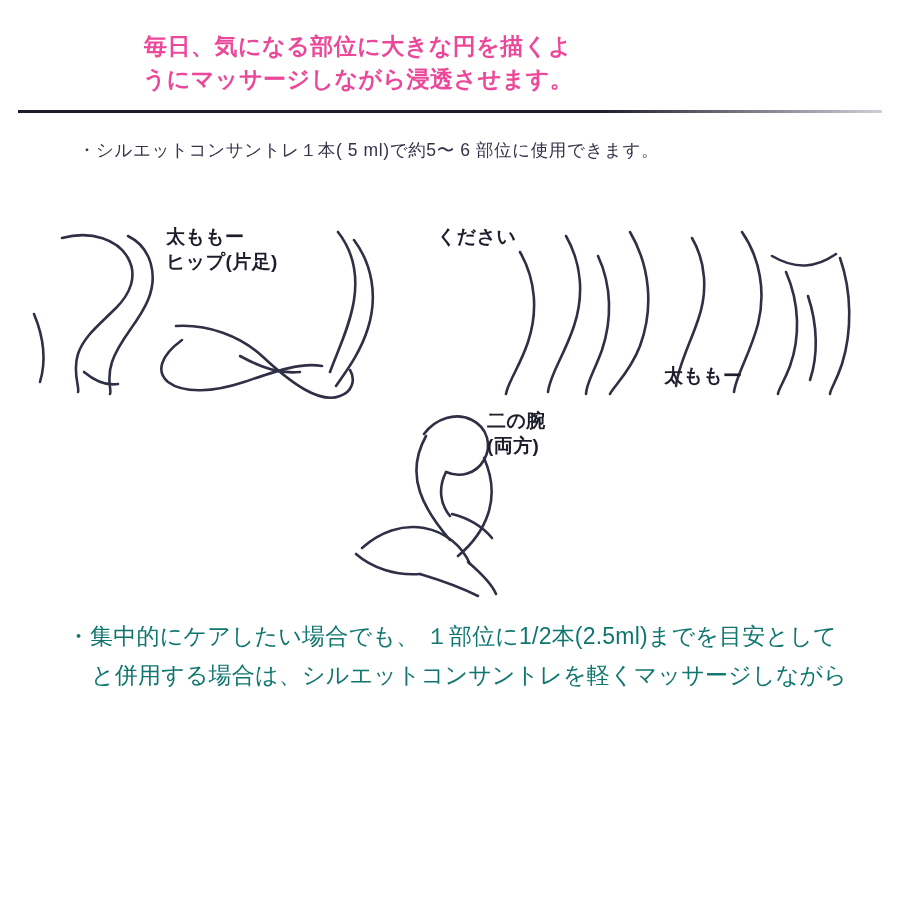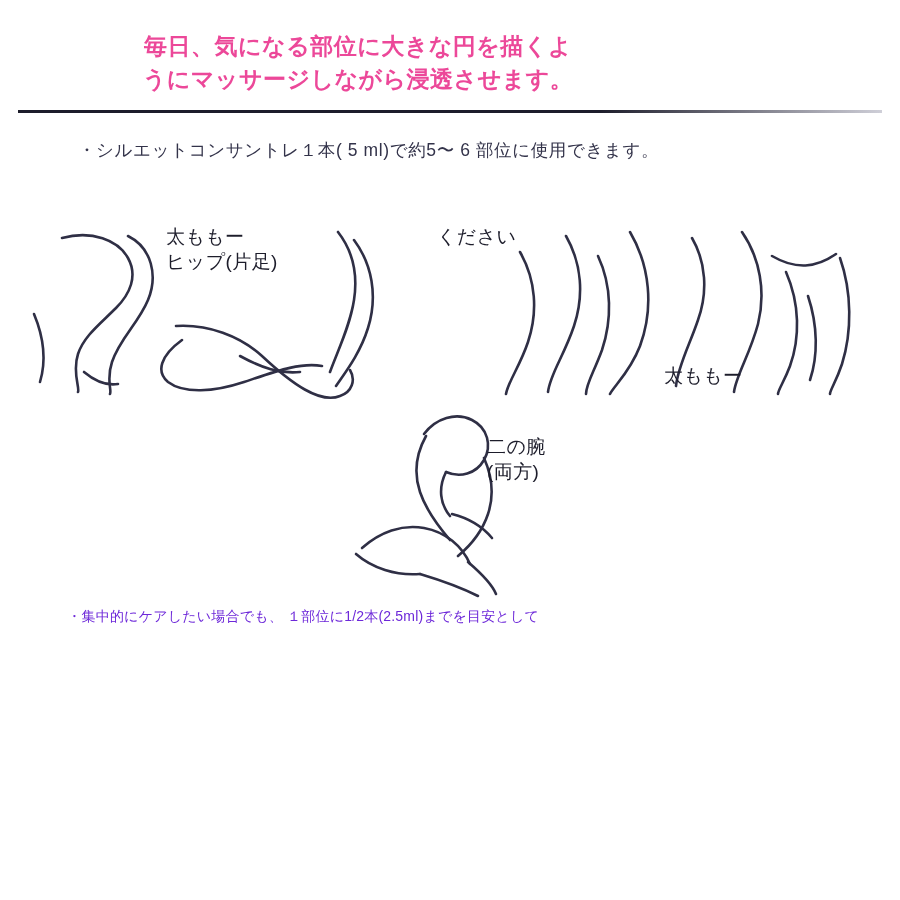--- a/index.html
+++ b/index.html
@@ -75,41 +75,41 @@
     width: 900px;
     height: 410px;
   }
   .illus svg {
     display: block;
   }
 
   .label {
     position: absolute;
     font-size: 19px;
-    font-weight: normal;
+    font-weight: bold;
     line-height: 1.32;
     color: #1d1d2b;
     letter-spacing: 0.4px;
     white-space: nowrap;
   }
   .label-thigh { left: 166px; top: 28px; }
   .label-belly { left: 437px; top: 28px; }
   .label-waist { left: 664px; top: 167px; }
-  .label-arm   { left: 487px; top: 238px; }
+  .label-arm   { left: 487px; top: 212px; }
 
   
   .bullets {
     position: absolute;
     left: 68px;
-    top: 605px;
+    top: 618px;
     width: 790px;
-    font-size: 14px;
+    font-size: 23px;
     line-height: 1.62;
     letter-spacing: 0.2px;
-    color: #6d28d9;
+    color: #0f766e;
   }
   .bullet {
     display: block;
     margin-bottom: 2px;
     text-indent: -0.05em;
   }
   .bullet .cont {
     display: block;
     padding-left: 1.05em;
   }
@@ -191,16 +191,17 @@
   <div class="bullets">
 
     <div class="bullet">
       <span>・集中的にケアしたい場合でも、 １部位に1/2本(2.5ml)までを目安として</span>
     </div>
 
     <div class="bullet">
     </div>
 
     <div class="bullet">
+      <span class="cont">と併用する場合は、シルエットコンサントレを軽くマッサージしながら</span>
     </div>
   </div>
 
 </div>
 
 </body></html>

